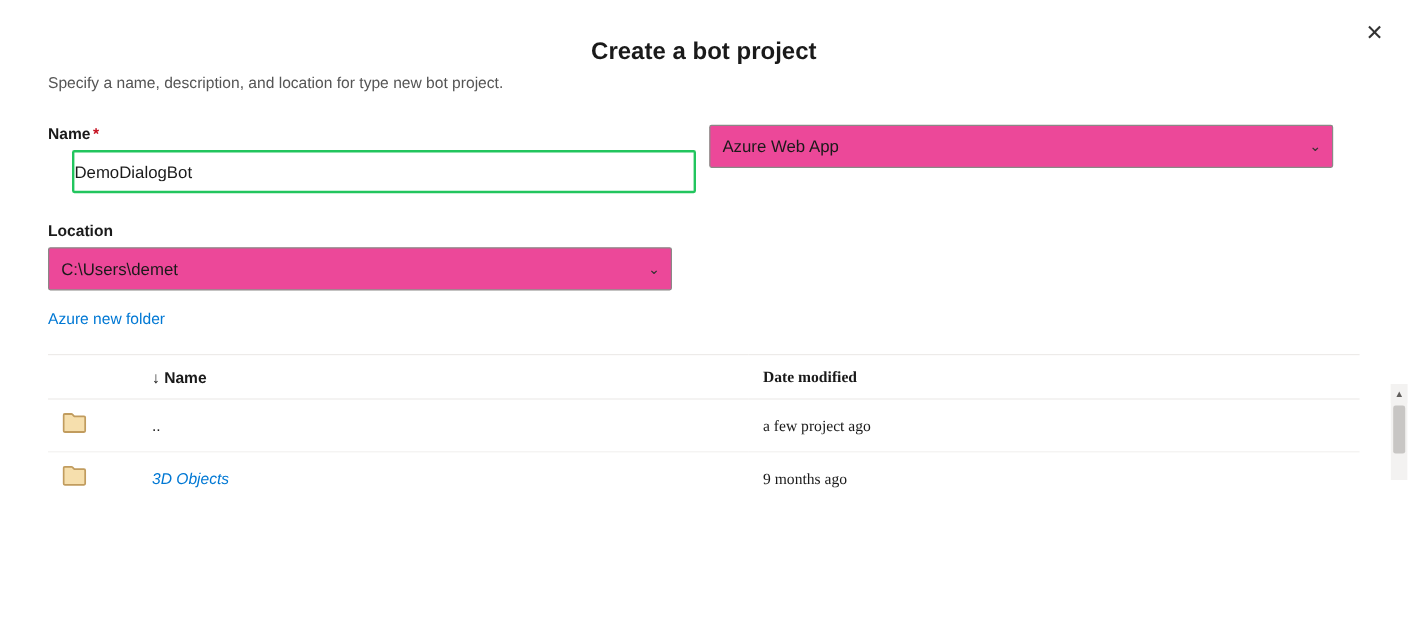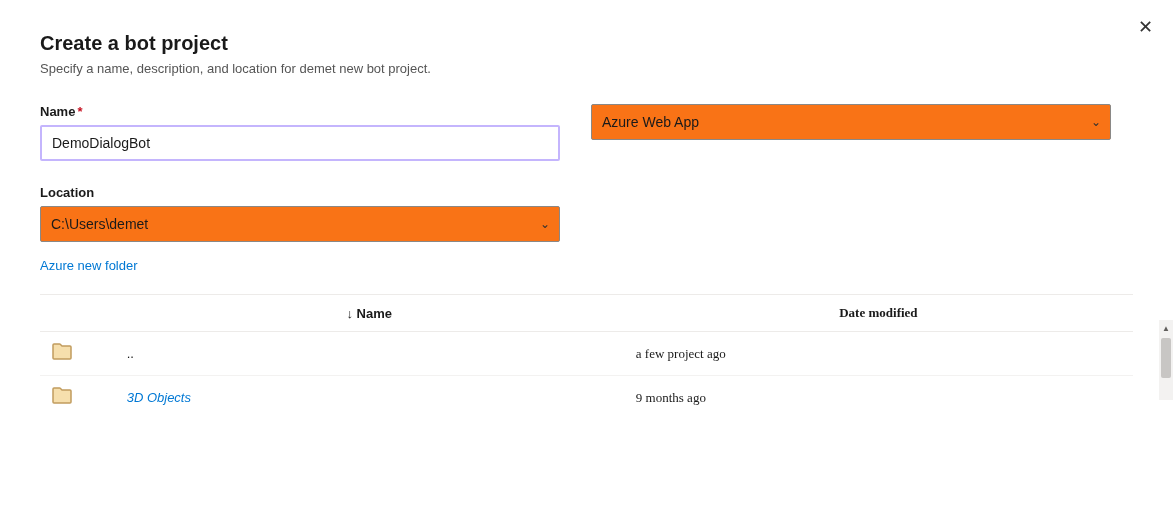--- a/index.html
+++ b/index.html
@@ -19,21 +19,21 @@
     .dialog {
       background: #fff;
       width: 1173px;
       height: 530px;
       position: relative;
       padding: 32px 40px 20px 40px;
     }
 
     .dialog-header {
       display: flex;
-      justify-content: flex-start;
+      justify-content: center;
       align-items: flex-start;
       margin-bottom: 6px;
     }
 
     .dialog-title {
       font-size: 20px;
       font-weight: 700;
       color: #1a1a1a;
     }
 
@@ -83,42 +83,43 @@
     }
 
     .required-star {
       color: #c50f1f;
       margin-left: 2px;
     }
 
     .text-input {
       width: 100%;
       height: 36px;
-      border: 2px solid #c4b5fd;
+      border: 2px solid #22c55e;
       border-radius: 2px;
-      padding: 0 10px;
+      padding: 0 0;
       font-size: 14px;
       color: #1a1a1a;
       outline: none;
+      margin-left: 20px;
     }
 
     .select-wrapper {
       position: relative;
       width: 100%;
     }
 
     .select-input {
       width: 100%;
       height: 36px;
       border: 1px solid #8a8886;
       border-radius: 2px;
       padding: 0 16px 0 10px;
       font-size: 14px;
       color: #1a1a1a;
-      background: #f97316;
+      background: #ec4899;
       appearance: none;
       cursor: pointer;
       outline: none;
     }
 
     .select-chevron {
       position: absolute;
       right: 10px;
       top: 50%;
       transform: translateY(-50%);
@@ -149,21 +150,21 @@
       margin-top: 20px;
       border-collapse: collapse;
     }
 
     .file-table-header {
       border-top: 1px solid #edebe9;
       border-bottom: 1px solid #edebe9;
     }
 
     .file-table th {
-      text-align: center;
+      text-align: left;
       font-size: 13px;
       font-weight: 700;
       color: #1a1a1a;
       padding: 10px 12px;
       background: #fff;
     }
 
     .file-table th.sortable {
       cursor: pointer;
     }
@@ -246,21 +247,21 @@
 <body>
 
 <div class="dialog">
 
   
   <div class="dialog-header">
     <h1 class="dialog-title">Create a bot project</h1>
     <button class="close-btn">✕</button>
   </div>
 
-  <p class="dialog-subtitle">Specify a name, description, and location for demet new bot project.</p>
+  <p class="dialog-subtitle">Specify a name, description, and location for type new bot project.</p>
 
   
   <div class="form-row">
 
     <div class="form-group form-group-name">
       <label class="form-label">
         <span>Name</span><span class="required-star">*</span>
       </label>
       <input class="text-input" type="text" value="DemoDialogBot" style="">
     </div>

